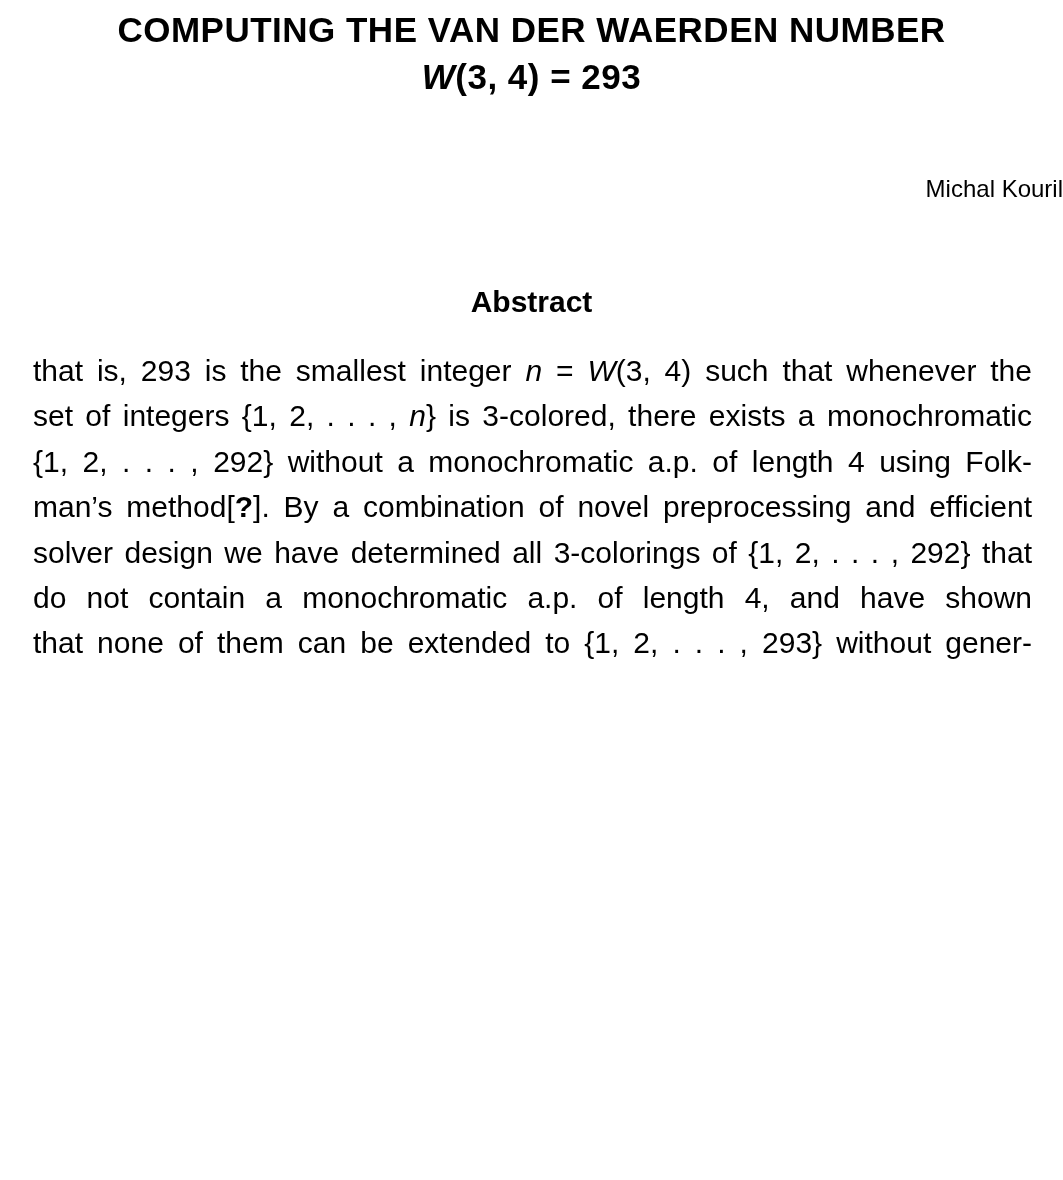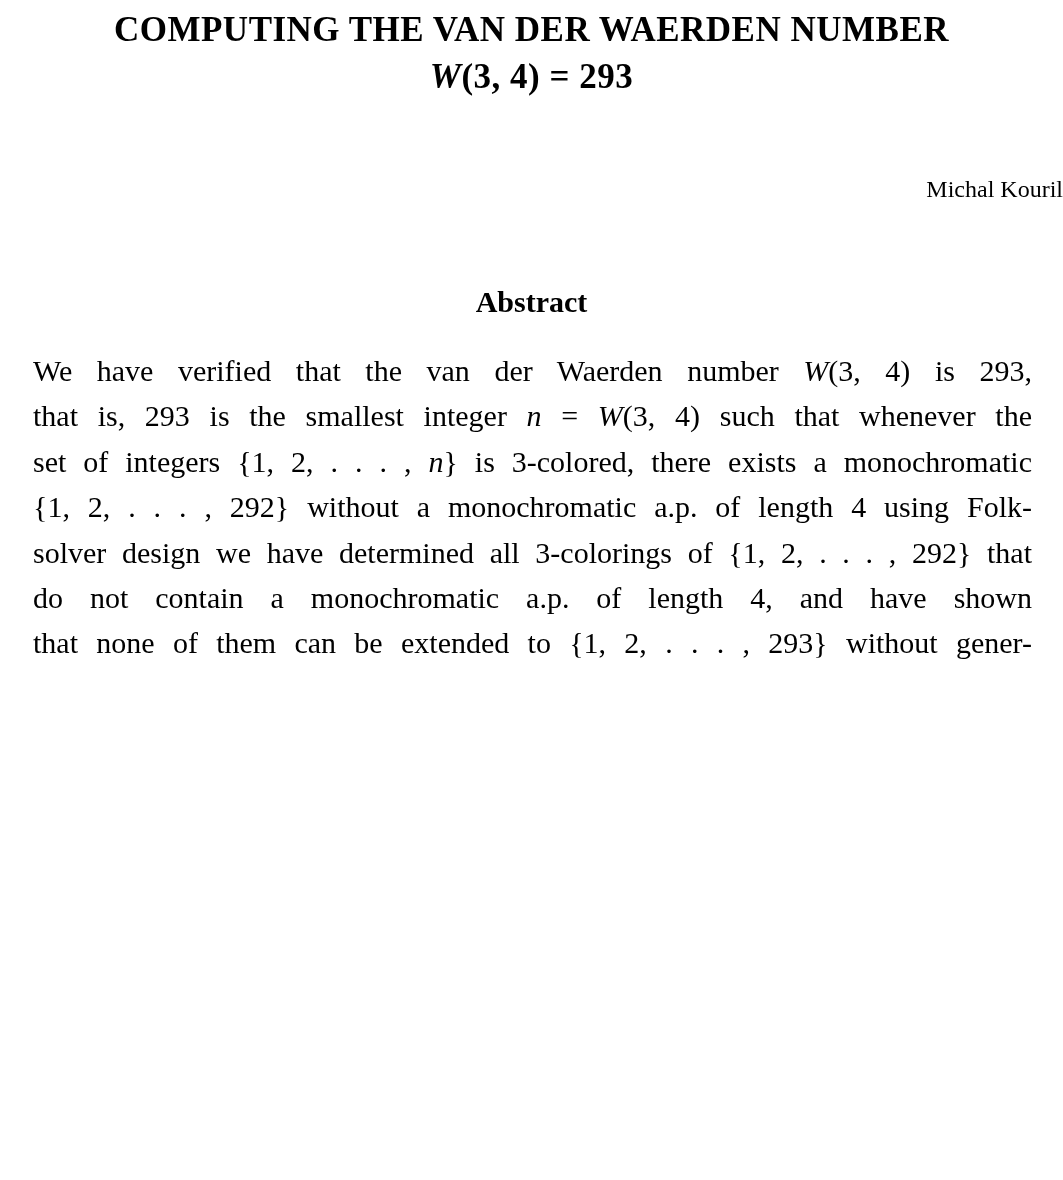--- a/index.html
+++ b/index.html
@@ -6,21 +6,21 @@
     margin: 0;
     padding: 0;
     background: #ffffff;
   }
   .page {
     position: relative;
     width: 1063px;
     height: 1040px;
     background: #ffffff;
     color: #000000;
-    font-family: Liberation Serif, serif;
+    font-family: Liberation Sans, sans-serif;
     overflow: hidden;
     box-sizing: border-box;
   }
   .title {
     margin: 6px 0 0 0;
     text-align: center;
     font-size: 35px;
     font-weight: bold;
     line-height: 47px;
     letter-spacing: 0.5px;
@@ -64,21 +64,21 @@
   <h1 class="title">
     <span class="title-line">COMPUTING THE VAN DER WAERDEN NUMBER</span>
     <span class="title-line"><span class="seg-bi">W</span><span class="seg-b">(3, 4) = 293</span></span>
   </h1>
 
   <div class="author">Michal Kouril</div>
 
   <div class="abstract-heading">Abstract</div>
 
   <div class="abstract-body">
-      <div class="line"><span class="seg-n">We have verified that the van der Waerden number </span><span class="seg-i">W</span><span class="seg-n">(3, 4) is 293,</span></div>
       <div class="line"><span class="seg-n">that is, 293 is the smallest integer </span><span class="seg-i">n</span><span class="seg-n"> = </span><span class="seg-i">W</span><span class="seg-n">(3, 4) such that whenever the</span></div>
       <div class="line"><span class="seg-n">set of integers {1, 2, . . . , </span><span class="seg-i">n</span><span class="seg-n">} is 3-colored, there exists a monochromatic</span></div>
       <div class="line"><span class="seg-n">{1, 2, . . . , 292} without a monochromatic a.p. of length 4 using Folk-</span></div>
+      <div class="line"><span class="seg-n">man’s method[</span><span class="seg-b">?</span><span class="seg-n">]. By a combination of novel preprocessing and efficient</span></div>
       <div class="line"><span class="seg-n">solver design we have determined all 3-colorings of {1, 2, . . . , 292} that</span></div>
       <div class="line"><span class="seg-n">do not contain a monochromatic a.p. of length 4, and have shown</span></div>
       <div class="line"><span class="seg-n">that none of them can be extended to {1, 2, . . . , 293} without gener-</span></div>
     </div>
 </div>
 
 </body></html>

